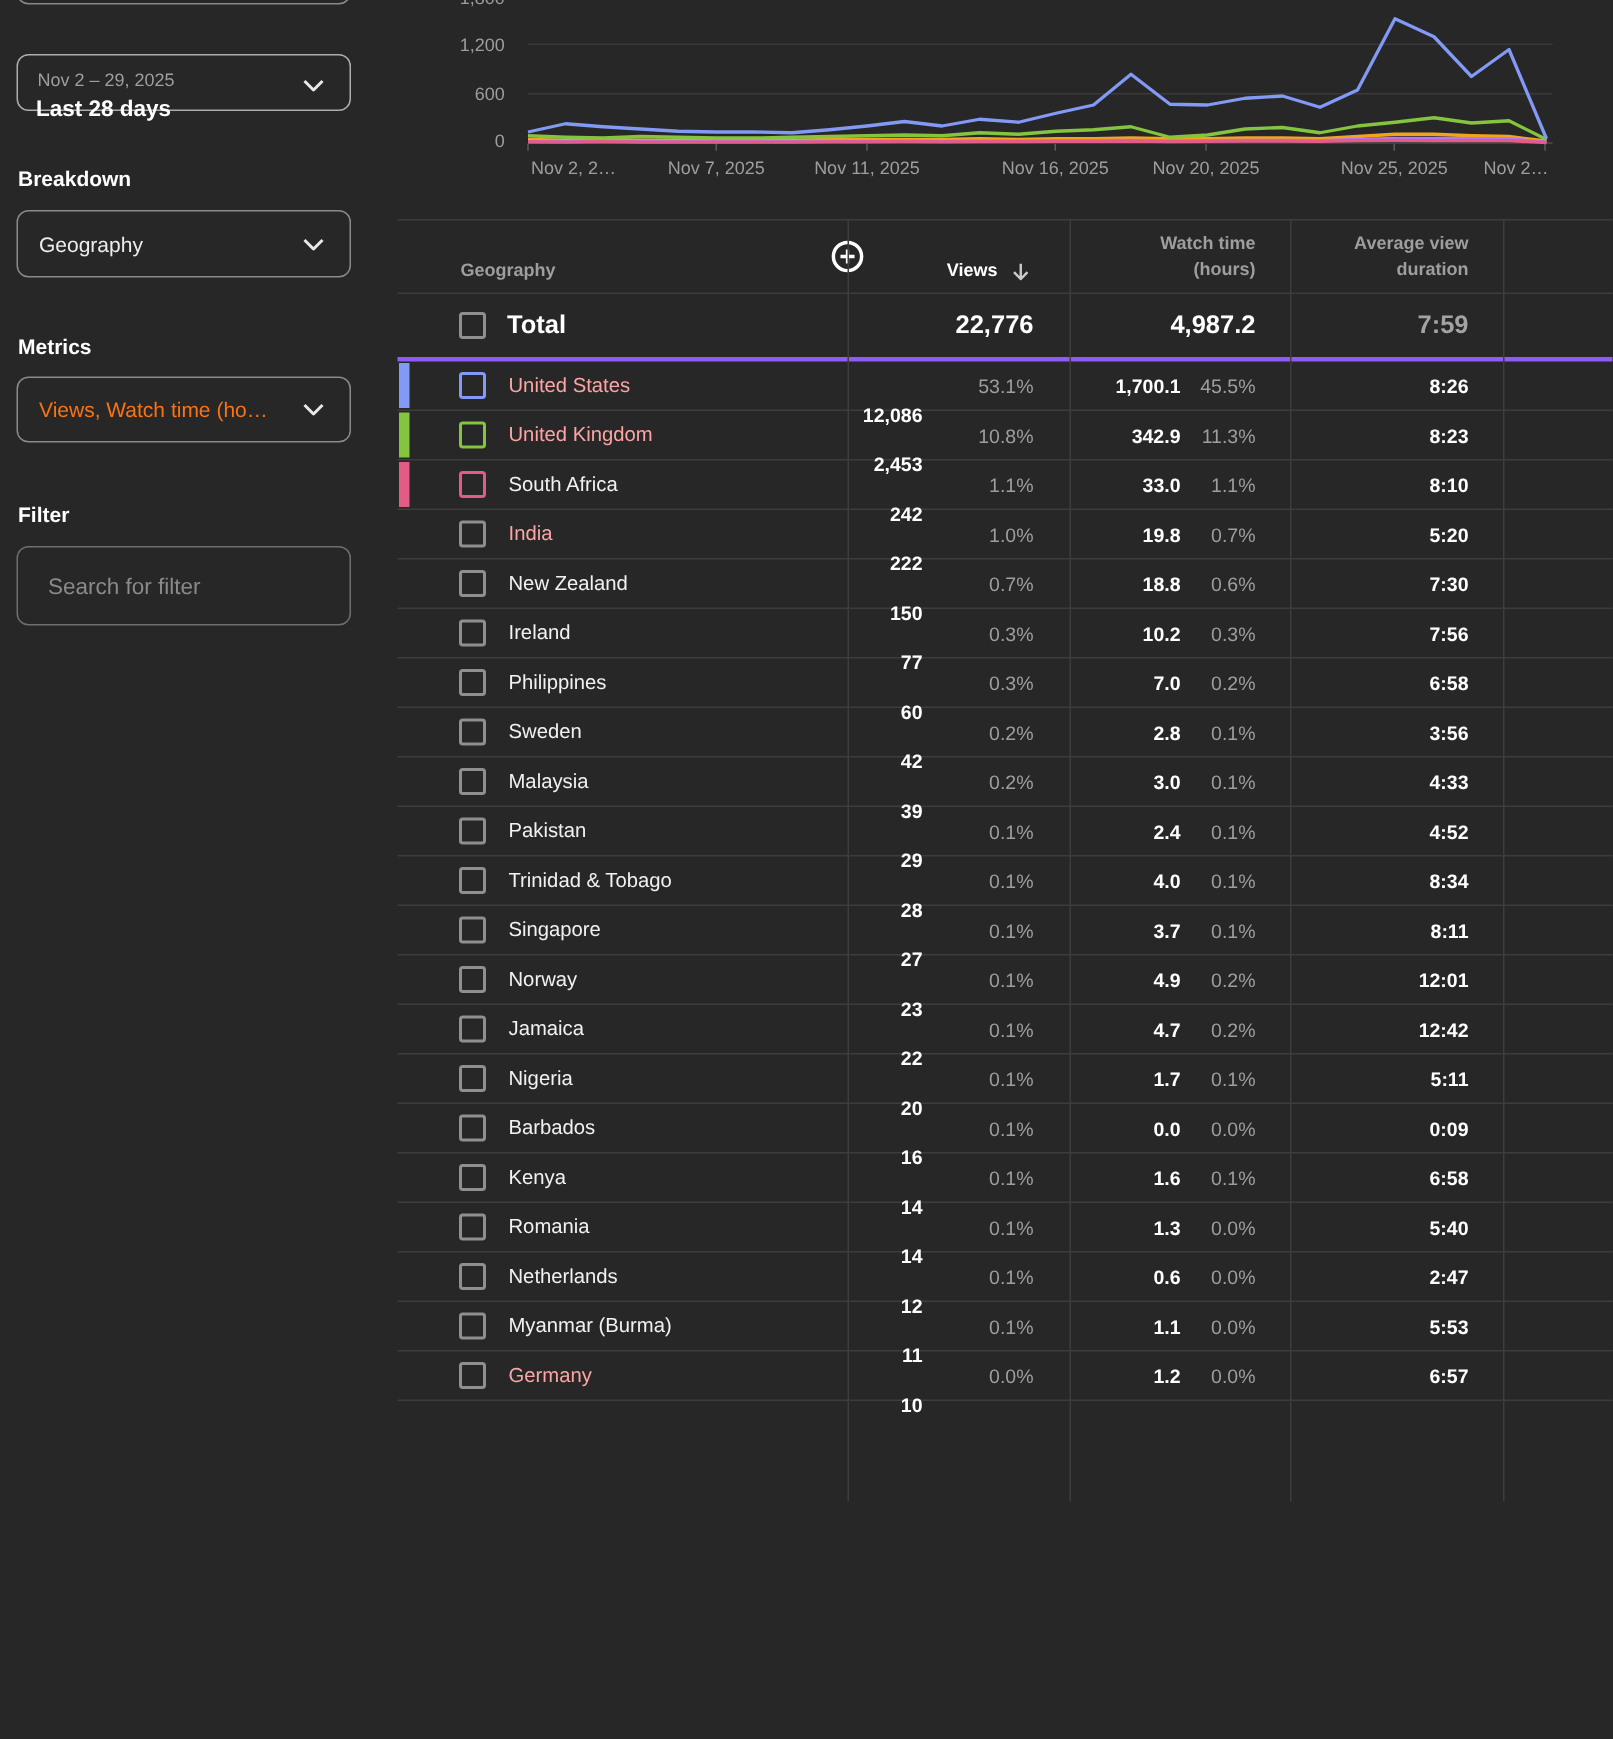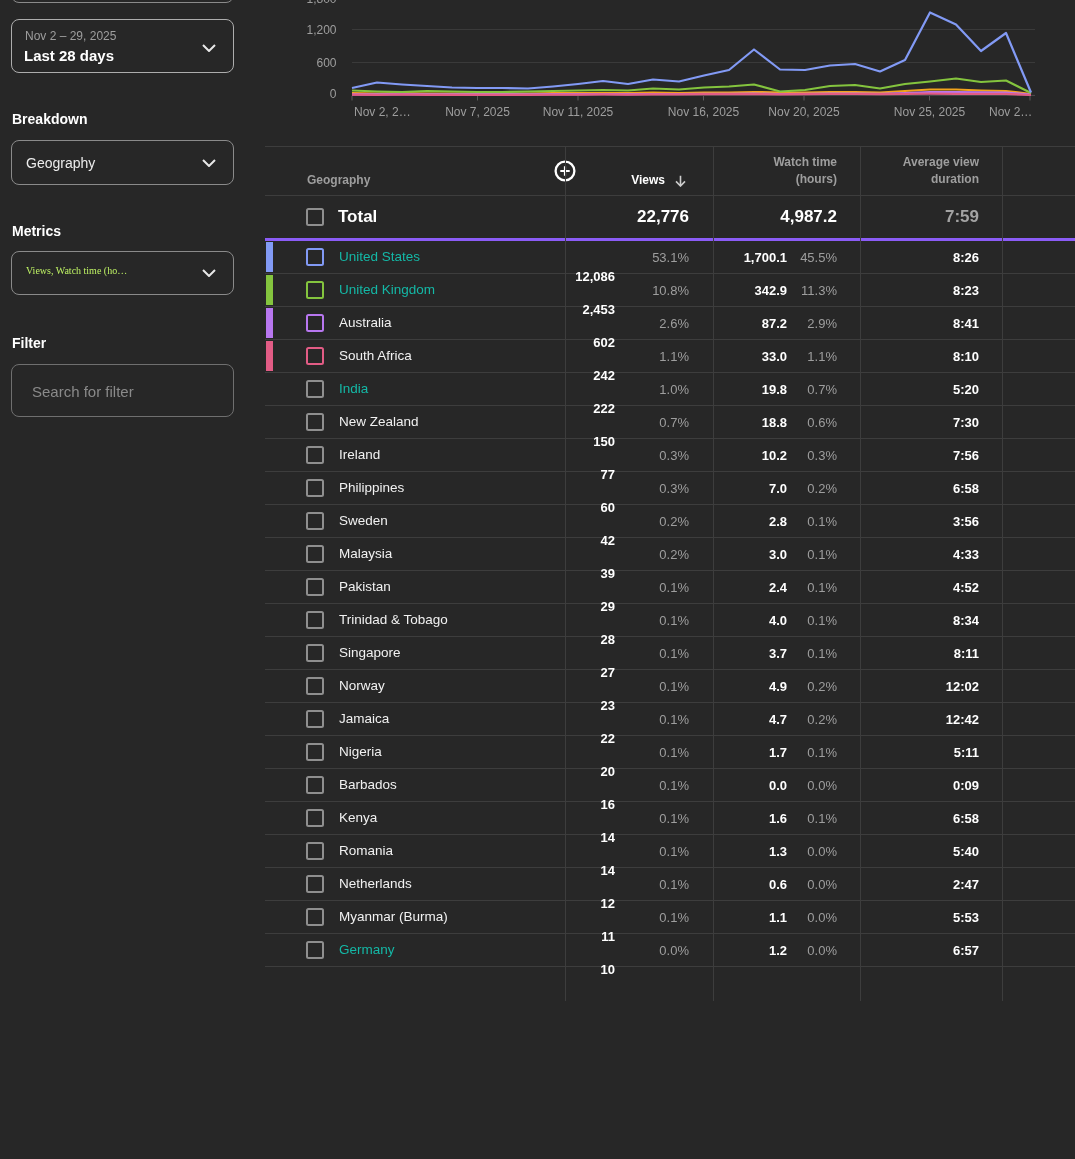--- a/index.html
+++ b/index.html
@@ -25,55 +25,55 @@
   }
   .chev{position:absolute;right:17px;top:50%;margin-top:-4px;width:14px;height:8px;}
 
   
   #tbl{position:absolute;left:265px;top:146px;width:810px;}
   .hdr{position:relative;height:48px;border-top:1px solid #3d3d3d;border-bottom:1px solid #3d3d3d;box-sizing:content-box;}
   .trow{position:relative;height:33.02px;border-bottom:1px solid #3d3d3d;box-sizing:border-box;}
   .total{position:relative;height:45px;border-bottom:3px solid #8b5cf6;box-sizing:border-box;}
   .cbox{position:absolute;left:41px;top:50%;margin-top:-9px;width:18px;height:18px;border:2.5px solid #8f8f8f;border-radius:2.5px;box-sizing:border-box;}
   .lbl{position:absolute;left:74px;top:50%;margin-top:-8px;font-size:13.5px;color:#f1f1f1;line-height:15px;}
-  .lbl.lnk{color:#14b8a6;}
+  .lbl.lnk{color:#fca5a5;}
   .bar{position:absolute;left:0.5px;top:1px;bottom:1.5px;width:7px;}
   .num{position:absolute;top:50%;margin-top:-7.5px;font-size:13px;font-weight:bold;color:#fff;line-height:15px;text-align:right;}
   .pct{position:absolute;top:50%;margin-top:-7.5px;font-size:13px;color:#9e9e9e;line-height:15px;text-align:center;}
   .vnum{right:460px;margin-top:12px;}
   .vpct{right:386px;}
   .wnum{right:288px;}
   .wpct{right:238px;}
   .dur{right:96px;}
   .colline{position:absolute;width:1px;background:#3d3d3d;top:146px;}
 </style>
 </head>
 <body>
 
 <div class="sb-box" style="top:-40px;height:43px;"></div>
 
-<div class="sb-box" style="top:19px;height:54px;border-color:#adadad;">
+<div class="sb-box" style="top:36px;height:38px;border-color:#adadad;">
   <div class="abs" style="left:13px;top:9px;font-size:12px;color:#9e9e9e;">Nov 2 – 29, 2025</div>
   <div class="abs" style="left:12px;top:27px;font-size:15px;font-weight:bold;color:#fff;">Last 28 days</div>
   <svg class="chev" style="margin-top:-2px;" viewBox="0 0 14 8">
       <path d="M1 1 L7 7 L13 1" fill="none" stroke="#e8e8e8" stroke-width="2"></path>
     </svg>
 </div>
 
 <div class="sb-head" style="top:111px;">Breakdown</div>
 <div class="sb-box" style="top:140px;height:45px;">
   <div class="abs" style="left:14px;top:14px;font-size:14px;color:#ececec;">Geography</div>
   <svg class="chev" viewBox="0 0 14 8">
       <path d="M1 1 L7 7 L13 1" fill="none" stroke="#e8e8e8" stroke-width="2"></path>
     </svg>
 </div>
 
 <div class="sb-head" style="top:223px;">Metrics</div>
 <div class="sb-box" style="top:251px;height:44px;">
-  <div class="abs" style="left:14px;top:13px;font-size:10px;color:#bef264;font-family:Liberation Serif, serif;">Views, Watch time (ho…</div>
+  <div class="abs" style="left:14px;top:13px;font-size:14px;color:#f97316;">Views, Watch time (ho…</div>
   <svg class="chev" viewBox="0 0 14 8">
       <path d="M1 1 L7 7 L13 1" fill="none" stroke="#e8e8e8" stroke-width="2"></path>
     </svg>
 </div>
 
 <div class="sb-head" style="top:335px;">Filter</div>
 <div class="sb-box" style="top:364px;height:53px;border-color:#6f6f6f;">
   <div class="abs" style="left:20px;top:18px;font-size:15px;color:#8a8a8a;">Search for filter</div>
 </div>
 
@@ -152,30 +152,20 @@
     <div class="bar" style="background:#84c43e;"></div>
     <div class="cbox" style="border-color:#84c43e;"></div>
     <div class="lbl lnk">United Kingdom</div>
     <div class="num vnum">2,453</div>
     <div class="pct vpct">10.8%</div>
     <div class="num wnum">342.9</div>
     <div class="pct wpct">11.3%</div>
     <div class="num dur">8:23</div>
   </div>
   <div class="trow">
-    <div class="bar" style="background:#b877f0;"></div>
-    <div class="cbox" style="border-color:#b877f0;"></div>
-    <div class="lbl">Australia</div>
-    <div class="num vnum">602</div>
-    <div class="pct vpct">2.6%</div>
-    <div class="num wnum">87.2</div>
-    <div class="pct wpct">2.9%</div>
-    <div class="num dur">8:41</div>
-  </div>
-  <div class="trow">
     <div class="bar" style="background:#e25c85;"></div>
     <div class="cbox" style="border-color:#e25c85;"></div>
     <div class="lbl">South Africa</div>
     <div class="num vnum">242</div>
     <div class="pct vpct">1.1%</div>
     <div class="num wnum">33.0</div>
     <div class="pct wpct">1.1%</div>
     <div class="num dur">8:10</div>
   </div>
   <div class="trow">
@@ -259,21 +249,21 @@
     <div class="pct wpct">0.1%</div>
     <div class="num dur">8:11</div>
   </div>
   <div class="trow">
     <div class="cbox" style=""></div>
     <div class="lbl">Norway</div>
     <div class="num vnum">23</div>
     <div class="pct vpct">0.1%</div>
     <div class="num wnum">4.9</div>
     <div class="pct wpct">0.2%</div>
-    <div class="num dur">12:02</div>
+    <div class="num dur">12:01</div>
   </div>
   <div class="trow">
     <div class="cbox" style=""></div>
     <div class="lbl">Jamaica</div>
     <div class="num vnum">22</div>
     <div class="pct vpct">0.1%</div>
     <div class="num wnum">4.7</div>
     <div class="pct wpct">0.2%</div>
     <div class="num dur">12:42</div>
   </div>

